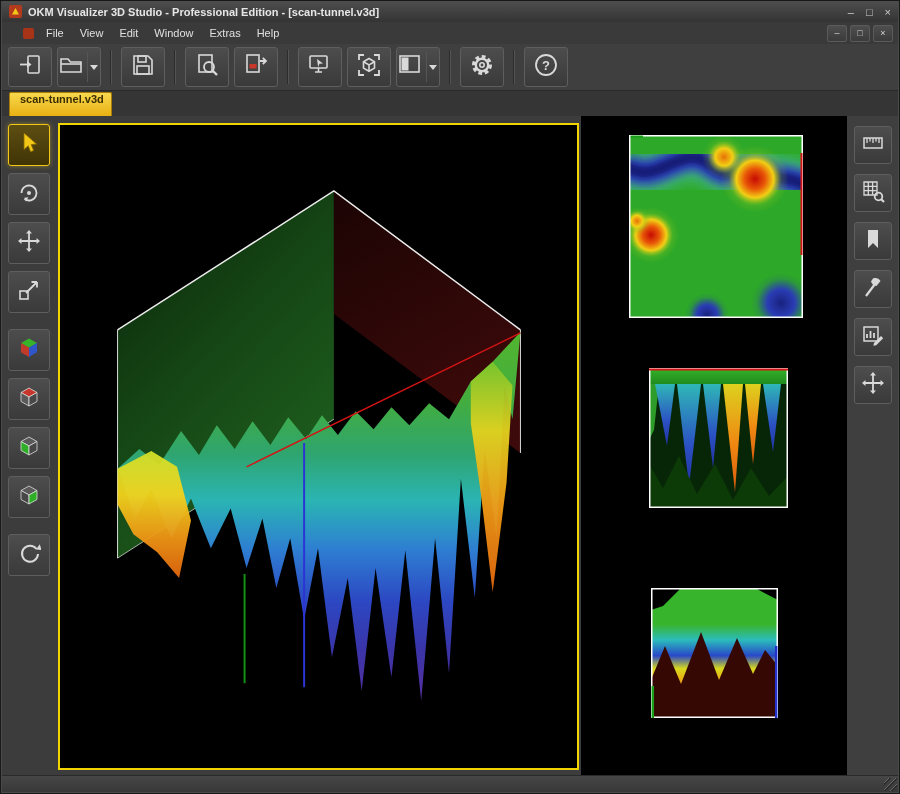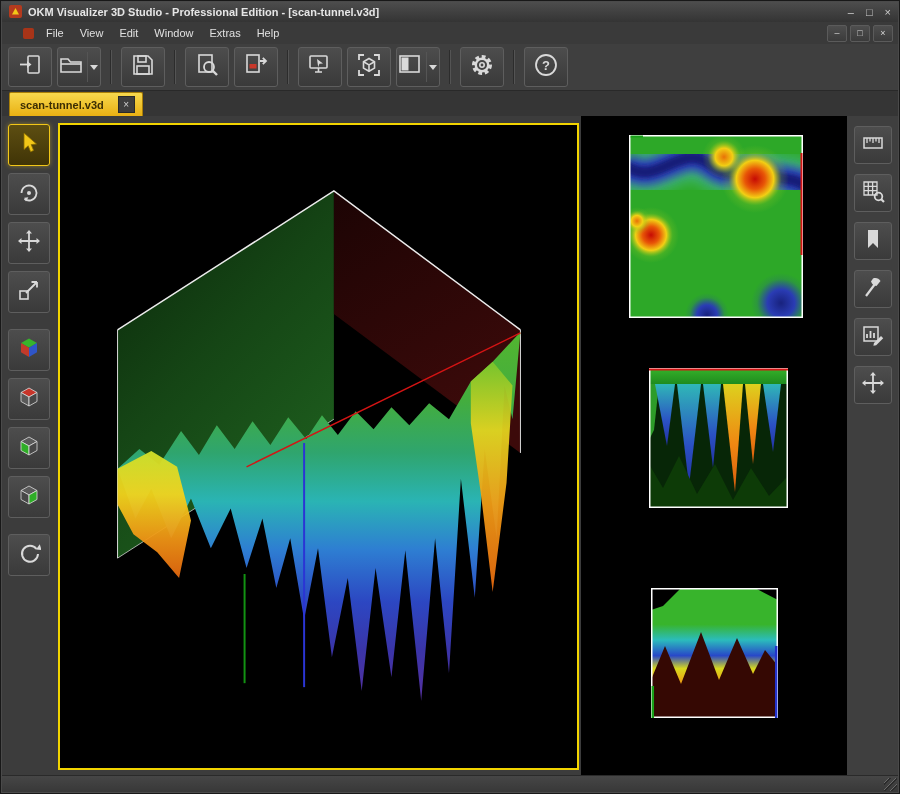--- a/index.html
+++ b/index.html
@@ -32,21 +32,21 @@
     border-bottom:1px solid #292929;display:flex;align-items:center;padding:0 7px;gap:5px;}
   .tbtn{height:38px;min-width:42px;background:linear-gradient(#4d4d4d,#3a3a3a);
     border:1px solid #5e5e5e;border-radius:3px;display:flex;align-items:center;justify-content:center;}
   .tbtn .drop{width:12px;height:30px;border-left:1px solid #555;display:flex;align-items:center;justify-content:center;margin-left:3px;}
   .tsep{width:1px;height:34px;background:#2c2c2c;border-right:1px solid #545454;margin:0 4px;}
 
   
   .tabbar{position:absolute;left:1px;right:1px;top:91px;height:25px;background:#353535;display:flex;align-items:flex-end;padding-left:8px;}
   .tab{height:23px;display:flex;align-items:center;gap:14px;padding:0 7px 0 10px;
     background:linear-gradient(#f7d84d,#e9b013);border:1px solid #a87e08;border-bottom:none;
-    border-radius:2px 2px 0 0;color:#3b2d03;font-size:11px;font-weight:bold;}
+    border-radius:2px 2px 0 0;color:#3b2d03;font-size:11px;font-weight:bold;flex-direction:column;}
   .tab-close{width:15px;height:15px;background:#3d3d3d;border:1px solid #292929;color:#d0d0d0;
     font-size:10px;font-weight:normal;display:flex;align-items:center;justify-content:center;}
 
   
   .workspace{position:absolute;left:1px;right:1px;top:116px;bottom:18px;background:#3c3c3c;}
 
   .left-tools{position:absolute;left:0;top:0;width:56px;height:100%;}
   .ltbtn{width:40px;height:40px;margin:0 auto 7px auto;background:linear-gradient(#4d4d4d,#3a3a3a);
     border:1px solid #5e5e5e;border-radius:3px;display:flex;align-items:center;justify-content:center;}
   .ltbtn:first-child{margin-top:8px;}

